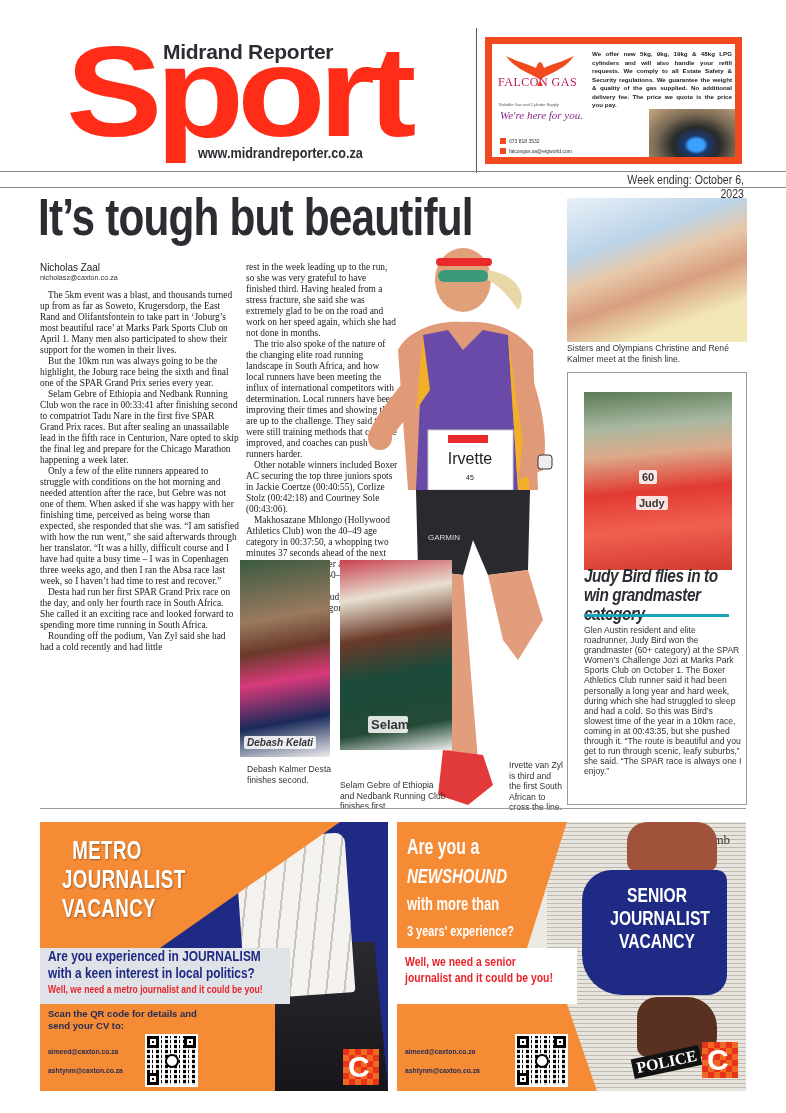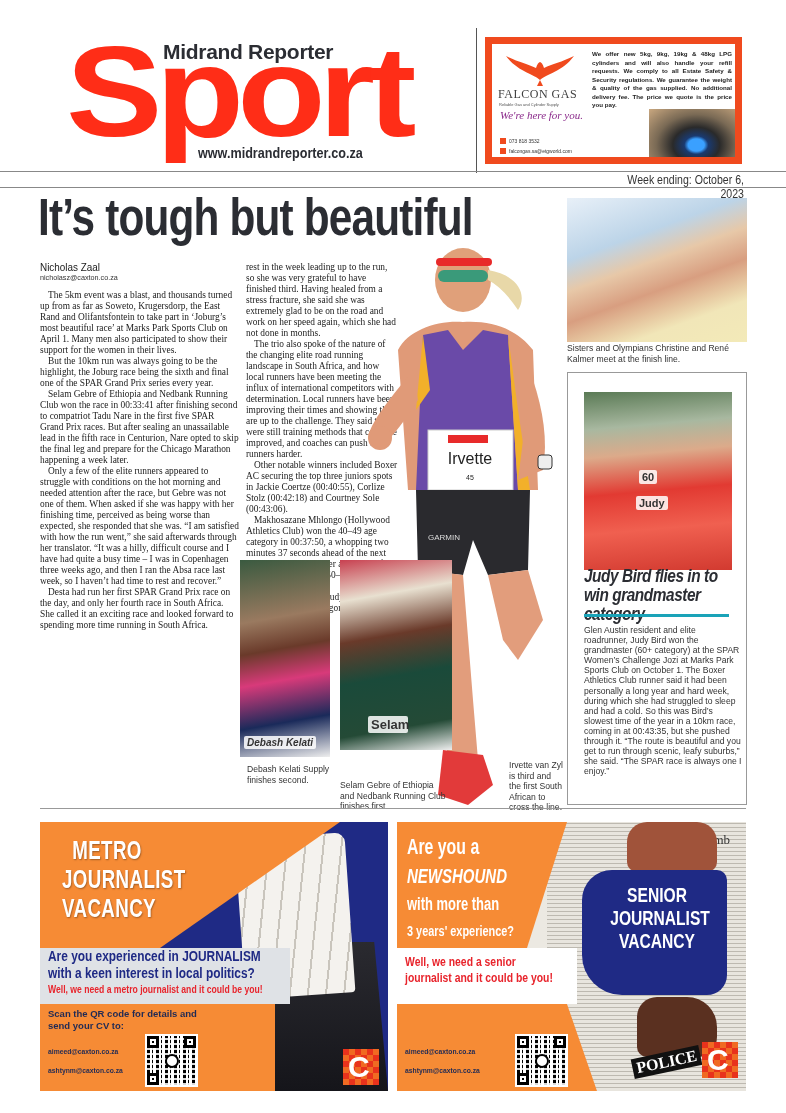--- a/index.html
+++ b/index.html
@@ -10,21 +10,21 @@
   .mast-sub { left: 163px; top: 40px; font: bold 21px "Liberation Sans", sans-serif; color: #2b2d33; letter-spacing: -0.3px; }
   .mast-sport { left: 66px; top: 28px; font: bold 128px/1 "Liberation Sans", sans-serif; color: #ff2d17; letter-spacing: -6px; transform: scaleX(1.13); transform-origin: left top; }
   .mast-url { left: 198px; top: 145px; font: bold 14px "Liberation Sans", sans-serif; color: #2b2d33; transform: scaleX(0.9); transform-origin: left top; }
   .mast-line { left: 40px; top: 171px; width: 430px; height: 1px; background: #888; }
   .mast-vsep { left: 476px; top: 28px; width: 1px; height: 145px; background: #555; }
 
   
   .ad { left: 485px; top: 37px; width: 257px; height: 127px; background: #f04a1e; padding: 7px; }
   .ad-inner { width: 100%; height: 100%; background: #fff; position: relative; }
   .ad-bird { left: 12px; top: 6px; width: 72px; height: 36px; }
-  .ad-brand { left: 6px; top: 43px; font: 12px "Liberation Serif", serif; color: #404040; letter-spacing: 0.5px; text-align: center; }
+  .ad-brand { left: 6px; top: 31px; font: 12px "Liberation Serif", serif; color: #be185d; letter-spacing: 0.5px; text-align: center; }
   .ad-tag { left: 7px; top: 58px; font: 4px "Liberation Sans", sans-serif; color: #555; }
   .ad-slogan { left: 8px; top: 65px; font: italic 11px "Liberation Serif", serif; color: #8a2a8a; }
   .ad-contact { left: 8px; font: 5px "Liberation Sans", sans-serif; color: #333; display: flex; align-items: center; gap: 3px; }
   .ad-contact .ic { width: 6px; height: 6px; background: #f04a1e; display: inline-block; }
   .ad-copy { left: 100px; top: 6px; width: 140px; font: bold 6.2px/1.38 "Liberation Sans", sans-serif; color: #222; text-align: justify; }
   .ad-stove { left: 157px; top: 65px; width: 86px; height: 48px; background: radial-gradient(ellipse at 55% 75%, #3aa0ff 0 12%, #1a3a70 18%, #2a2a2a 35%, #7a6a55 60%, #caa880 100%); }
 
   .week-line-top { left: 0; top: 171px; width: 786px; height: 1px; background: #888; }
   .week { left: 600px; top: 173px; font: 12px "Liberation Sans", sans-serif; color: #333; transform: scaleX(0.88); transform-origin: right top; right: 42px; text-align: right; }
   .week-line-bot { left: 0; top: 187px; width: 786px; height: 1px; background: #888; }
@@ -153,20 +153,21 @@
 
 <div class="abs by-name">Nicholas Zaal</div>
 <div class="abs by-email">nicholasz@caxton.co.za</div>
 
 <div class="abs col col1">
   <p>The 5km event was a blast, and thousands turned up from as far as Soweto, Krugersdorp, the East Rand and Olifantsfontein to take part in ‘Joburg’s most beautiful race’ at Marks Park Sports Club on April 1. Many men also participated to show their support for the women in their lives.</p>
   <p>But the 10km run was always going to be the highlight, the Joburg race being the sixth and final one of the SPAR Grand Prix series every year.</p>
   <p>Selam Gebre of Ethiopia and Nedbank Running Club won the race in 00:33:41 after finishing second to compatriot Tadu Nare in the first five SPAR Grand Prix races. But after sealing an unassailable lead in the fifth race in Centurion, Nare opted to skip the final leg and prepare for the Chicago Marathon happening a week later.</p>
   <p>Only a few of the elite runners appeared to struggle with conditions on the hot morning and needed attention after the race, but Gebre was not one of them. When asked if she was happy with her finishing time, perceived as being worse than expected, she responded that she was. “I am satisfied with how the run went,” she said afterwards through her translator. “It was a hilly, difficult course and I have had quite a busy time – I was in Copenhagen three weeks ago, and then I ran the Absa race last week, so I haven’t had time to rest and recover.”</p>
   <p>Desta had run her first SPAR Grand Prix race on the day, and only her fourth race in South Africa. She called it an exciting race and looked forward to spending more time running in South Africa.</p>
+  <p>Rounding off the podium, Van Zyl said she had had a cold recently and had little</p>
 </div>
 
 <div class="abs col col2">
   <p class="first">rest in the week leading up to the run, so she was very grateful to have finished third. Having healed from a stress fracture, she said she was extremely glad to be on the road and work on her speed again, which she had not done in months.</p>
   <p>The trio also spoke of the nature of the changing elite road running landscape in South Africa, and how local runners have been meeting the influx of international competitors with determination. Local runners have been improving their times and showing they are up to the challenge. They said there were still training methods that could be improved, and coaches can push their runners harder.</p>
   <p>Other notable winners included Boxer AC securing the top three juniors spots in Jackie Coertze (00:40:55), Corlize Stolz (00:42:18) and Courtney Sole (00:43:06).</p>
   <p>Makhosazane Mhlongo (Hollywood Athletics Club) won the 40–49 age category in 00:37:50, a whopping two minutes 37 seconds ahead of the next person. Elizabeth Potter also shone for 32GI by winning the 50–59 age category in 00:42:16.</p>
   <p>Glan Austin’s own Judy Bird (Boxer AC) won the 60+ category in 00:40:55.</p>
 </div>
 
@@ -204,21 +205,21 @@
   <div class="abs photo-label" style="left:55px;top:78px">60</div>
   <div class="abs photo-label" style="left:52px;top:104px">Judy</div>
 </div>
 <div class="abs sb-head">Judy Bird flies in to win grandmaster category</div>
 <div class="abs sb-rule"></div>
 <div class="abs sb-body">Glen Austin resident and elite roadrunner, Judy Bird won the grandmaster (60+ category) at the SPAR Women’s Challenge Jozi at Marks Park Sports Club on October 1. The Boxer Athletics Club runner said it had been personally a long year and hard week, during which she had struggled to sleep and had a cold. So this was Bird’s slowest time of the year in a 10km race, coming in at 00:43:35, but she pushed through it. “The route is beautiful and you get to run through scenic, leafy suburbs,” she said. “The SPAR race is always one I enjoy.”</div>
 
 <div class="abs photo ph-desta">
   <div class="abs photo-label" style="left:4px;top:176px;font-size:10px;font-style:italic">Debash Kelati</div>
 </div>
-<div class="abs cap cap-desta">Debash Kelati Supply finishes second.</div>
+<div class="abs cap cap-desta">Debash Kalmer Desta finishes second.</div>
 
 <div class="abs photo ph-selam">
   <div class="abs photo-label" style="left:28px;top:156px;width:40px;font-size:13px">Selam</div>
 </div>
 <div class="abs cap cap-selam">Selam Gebre of Ethiopia and Nedbank Running Club finishes first.</div>
 
 <div class="abs cap cap-irvette">Irvette van Zyl is third and the first South African to cross the line.</div>
 
 <div class="abs mid-rule"></div>
 

